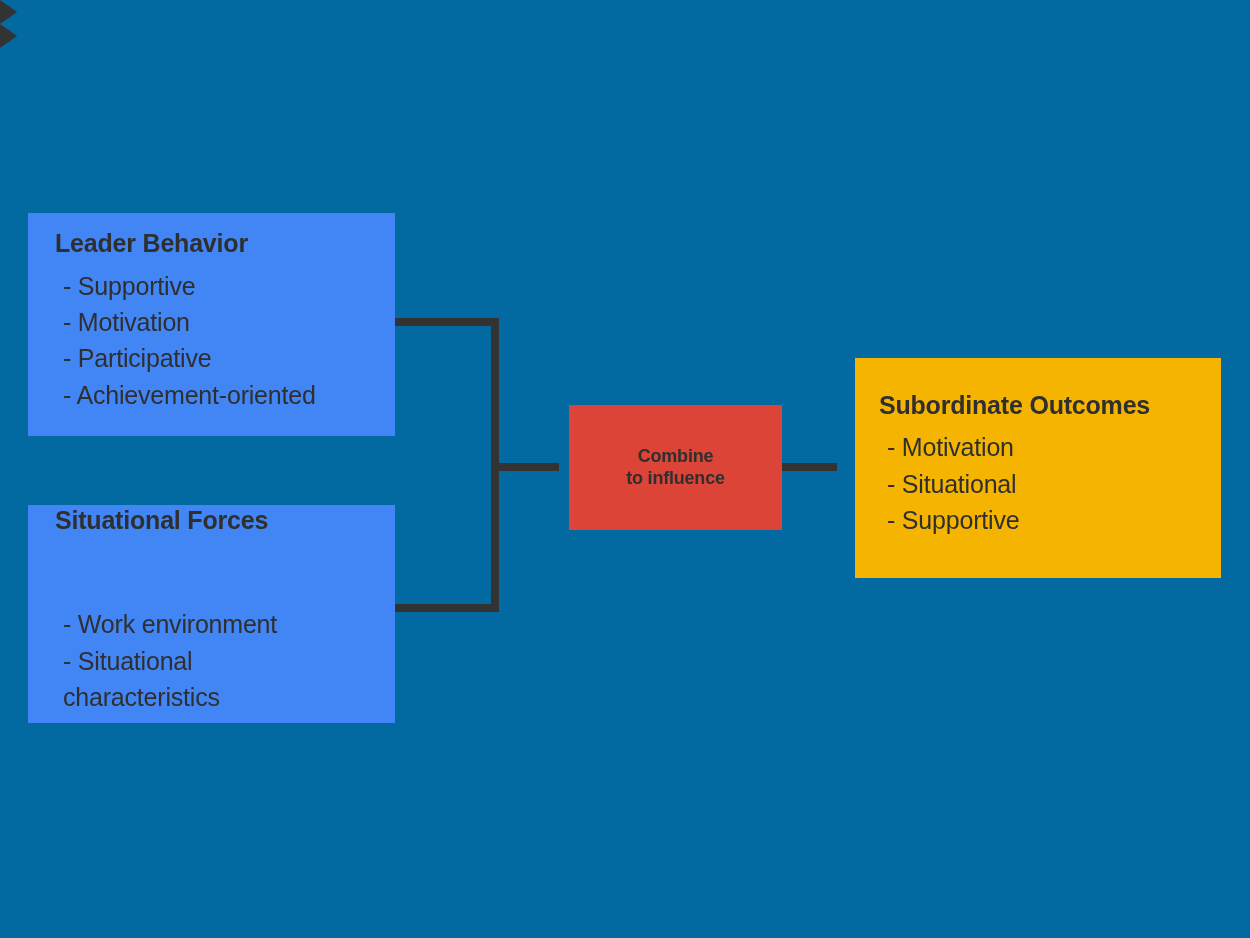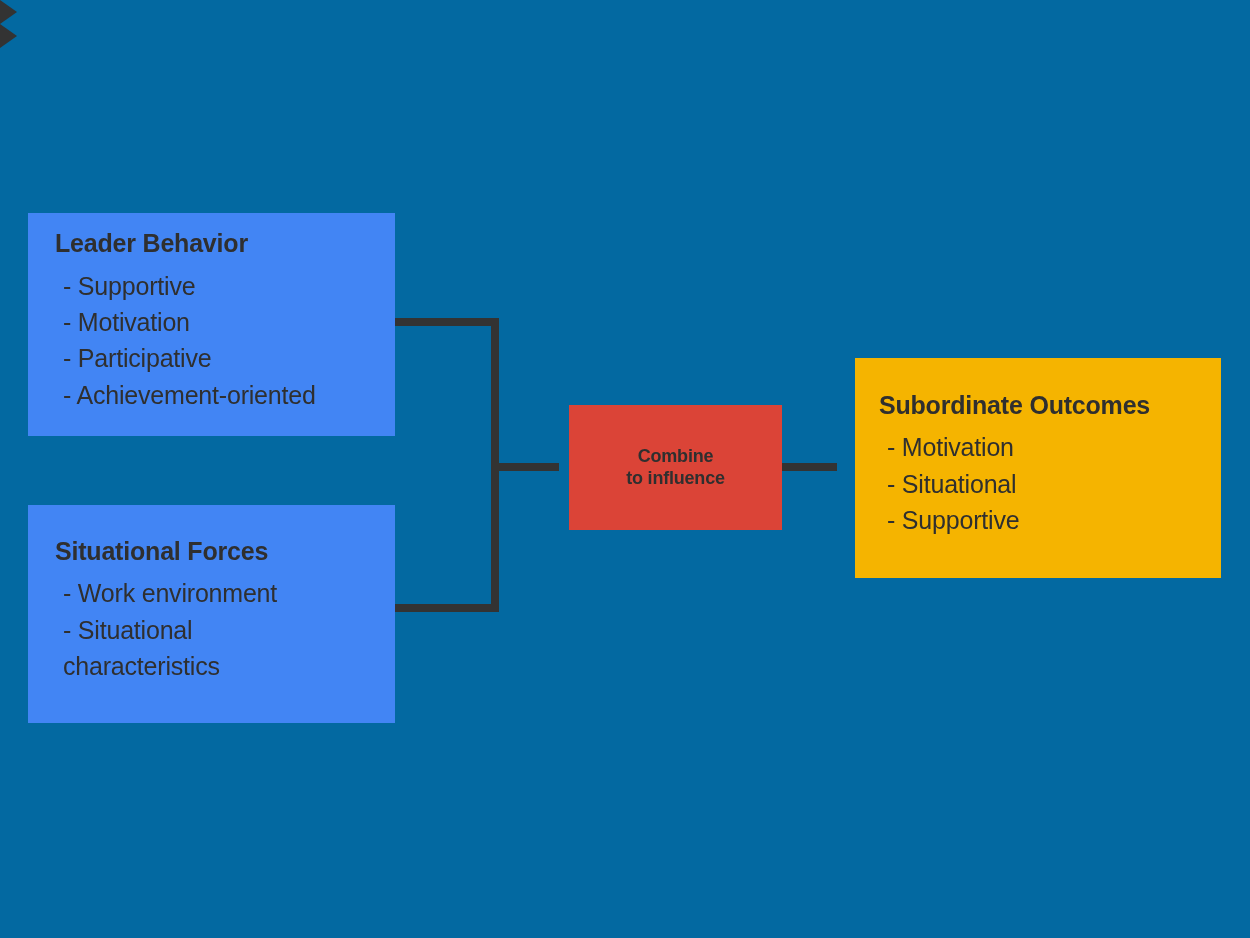--- a/index.html
+++ b/index.html
@@ -53,20 +53,21 @@
     left: 28px;  top: 213px;
     width: 367px; height: 223px;
     background: #4285f4;
     padding: 0 0 0 27px;
   }
   #node-situational-forces {
     left: 28px;  top: 505px;
     width: 367px; height: 218px;
     background: #4285f4;
     padding: 0 0 0 27px;
+    justify-content: space-between;
   }
   #node-combine {
     left: 569px; top: 405px;
     width: 213px; height: 125px;
     background: #db4437;
     align-items: center;
     justify-content: center;
     text-align: center;
   }
   #node-combine .node-title {

